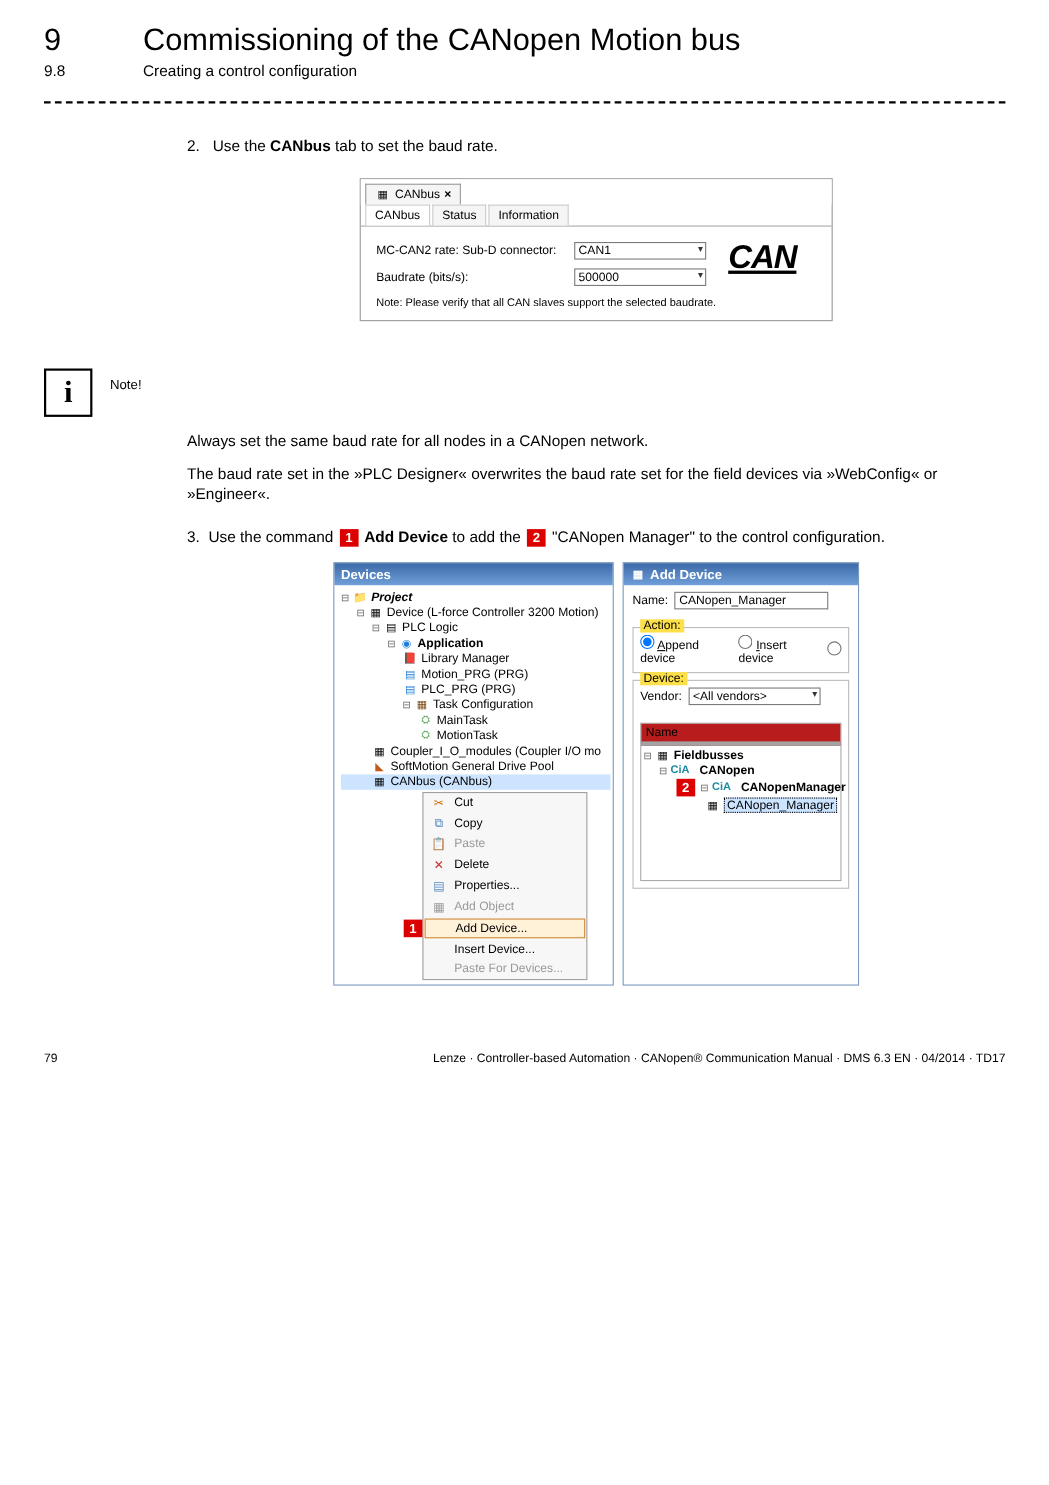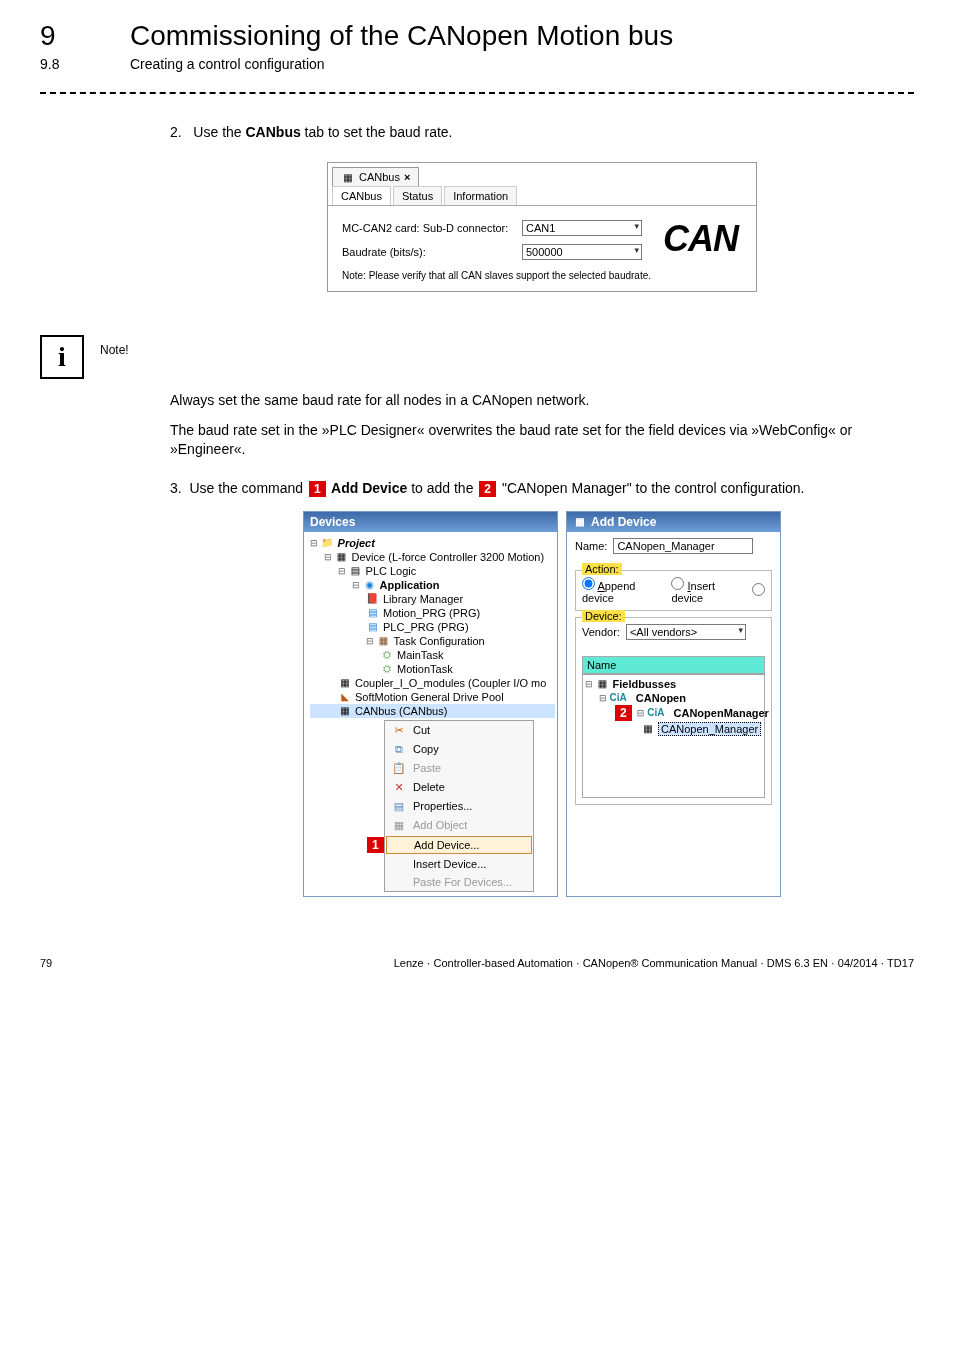--- a/index.html
+++ b/index.html
@@ -21,21 +21,21 @@
 .tab-bar { display: flex; align-items: flex-end; padding: 4px 4px 0 4px; background: #fff; }
 .doc-tab { display: flex; align-items: center; gap: 4px; padding: 3px 8px; border: 1px solid #999; border-bottom: none; font-size: 11px; background: #f5f5f5; }
 .sub-tabs { display: flex; border-bottom: 1px solid #aaa; padding: 0 4px; font-size: 11px; }
 .sub-tab { padding: 3px 8px; border: 1px solid #ccc; border-bottom: none; margin-right: 2px; background: #f5f5f5; }
 .sub-tab.active { background: #fff; }
 .canbus-body { padding: 14px 14px 10px 14px; font-size: 11px; position: relative; }
 .form-row { display: flex; align-items: center; margin-bottom: 8px; }
 .form-label { width: 180px; }
 .combo { width: 120px; border: 1px solid #7a7a7a; padding: 1px 14px 1px 3px; font-size: 11px; background: #fff; position: relative; }
 .combo::after { content: "▾"; position: absolute; right: 2px; top: 0; font-size: 9px; color: #333; }
-.canbus-logo { position: absolute; right: 18px; top: 12px; font-family: Arial Black, Arial, sans-serif; font-size: 36px; font-weight: 900; color: #000; font-style: italic; letter-spacing: -1px; }
+.canbus-logo { position: absolute; right: 32px; top: 12px; font-family: Arial Black, Arial, sans-serif; font-size: 30px; font-weight: 900; color: #000; font-style: italic; letter-spacing: -1px; text-decoration: underline; }
 .canbus-note { font-size: 10px; margin-top: 10px; }
 .note-block { display: flex; align-items: flex-start; margin: 18px 0 10px -130px; }
 .note-icon { width: 44px; height: 44px; border: 2.5px solid #000; display: flex; align-items: center; justify-content: center; font-family: Georgia, serif; font-weight: bold; font-size: 28px; flex-shrink: 0; }
 .note-title { font-size: 12px; font-weight: normal; margin-left: 16px; padding-top: 8px; }
 .note-body { margin-top: 12px; margin-bottom: 20px; }
 .note-body p { margin-bottom: 10px; line-height: 1.4; }
 .marker { display: inline-block; background: #d00; color: #fff; font-weight: bold; font-size: 12px; padding: 1px 5px; margin: 0 2px; }
 .fig2-wrap { display: flex; justify-content: center; gap: 8px; margin: 14px 0 30px 0; }
 .panel { border: 1px solid #7a9ac0; font-size: 11px; background: #fff; }
 .panel-title { background: linear-gradient(#3d6aa8, #6f9ed8); color: #fff; font-weight: bold; padding: 3px 6px; font-size: 12px; display: flex; align-items: center; gap: 4px; }
@@ -60,21 +60,21 @@
 .menu-marker { position: absolute; left: -22px; }
 .add-panel { width: 215px; }
 .add-body { padding: 6px 8px; }
 .field-row { display: flex; align-items: center; gap: 6px; margin-bottom: 16px; }
 .textbox { border: 1px solid #7a7a7a; padding: 1px 3px; font-size: 11px; width: 140px; }
 .groupbox { border: 1px solid #bbb; padding: 6px; margin-bottom: 6px; position: relative; }
 .group-legend { position: absolute; top: -8px; left: 6px; background: #fde047; padding: 0 3px; font-size: 11px; }
 .radio-row { display: flex; gap: 10px; font-size: 11px; align-items: center; }
 .vendor-combo { width: 120px; }
 .vendor-tree { border: 1px solid #aaa; margin-top: 4px; padding: 2px 2px 60px 2px; font-size: 11px; }
-.vt-header { background: #5eead4; padding: 2px 4px; border-bottom: 2px solid #a3a3a3; margin: -2px -2px 2px -2px; }
+.vt-header { background: #b91c1c; padding: 2px 4px; border-bottom: 4px solid #a3a3a3; margin: -2px -2px 2px -2px; }
 .vt-node { display: flex; align-items: center; gap: 3px; padding: 1px 0; }
 .vt-indent-1 { padding-left: 14px; }
 .vt-indent-3 { padding-left: 28px; display: flex; align-items: center; gap: 3px; }
 .vt-selected { border: 1px dotted #000; background: #cce4ff; padding: 0 2px; }
 .vt-marker { display: inline-block; }
 .ul { text-decoration: underline; }
 .footer { display: flex; justify-content: space-between; font-size: 11px; margin-top: 60px; padding-bottom: 20px; }
 .exp { color: #666; font-size: 9px; }
 .cyan-ico { color: #1a8aa0; font-weight: bold; font-size: 10px; }
 </style>
@@ -111,21 +111,21 @@
         </div>
       </div>
       <div class="sub-tabs">
         <div class="sub-tab active">CANbus</div>
         <div class="sub-tab">Status</div>
         <div class="sub-tab">Information</div>
       </div>
       <div class="canbus-body">
         <div class="canbus-logo">CAN</div>
         <div class="form-row">
-          <span class="form-label">MC-CAN2 card: Sub-D connector:</span>
+          <span class="form-label">MC-CAN2 rate: Sub-D connector:</span>
           <span class="combo">CAN1</span>
         </div>
         <div class="form-row">
           <span class="form-label">Baudrate (bits/s):</span>
           <span class="combo">500000</span>
         </div>
         <div class="canbus-note">Note: Please verify that all CAN slaves support the selected baudrate.</div>
       </div>
     </div>
   </div>

